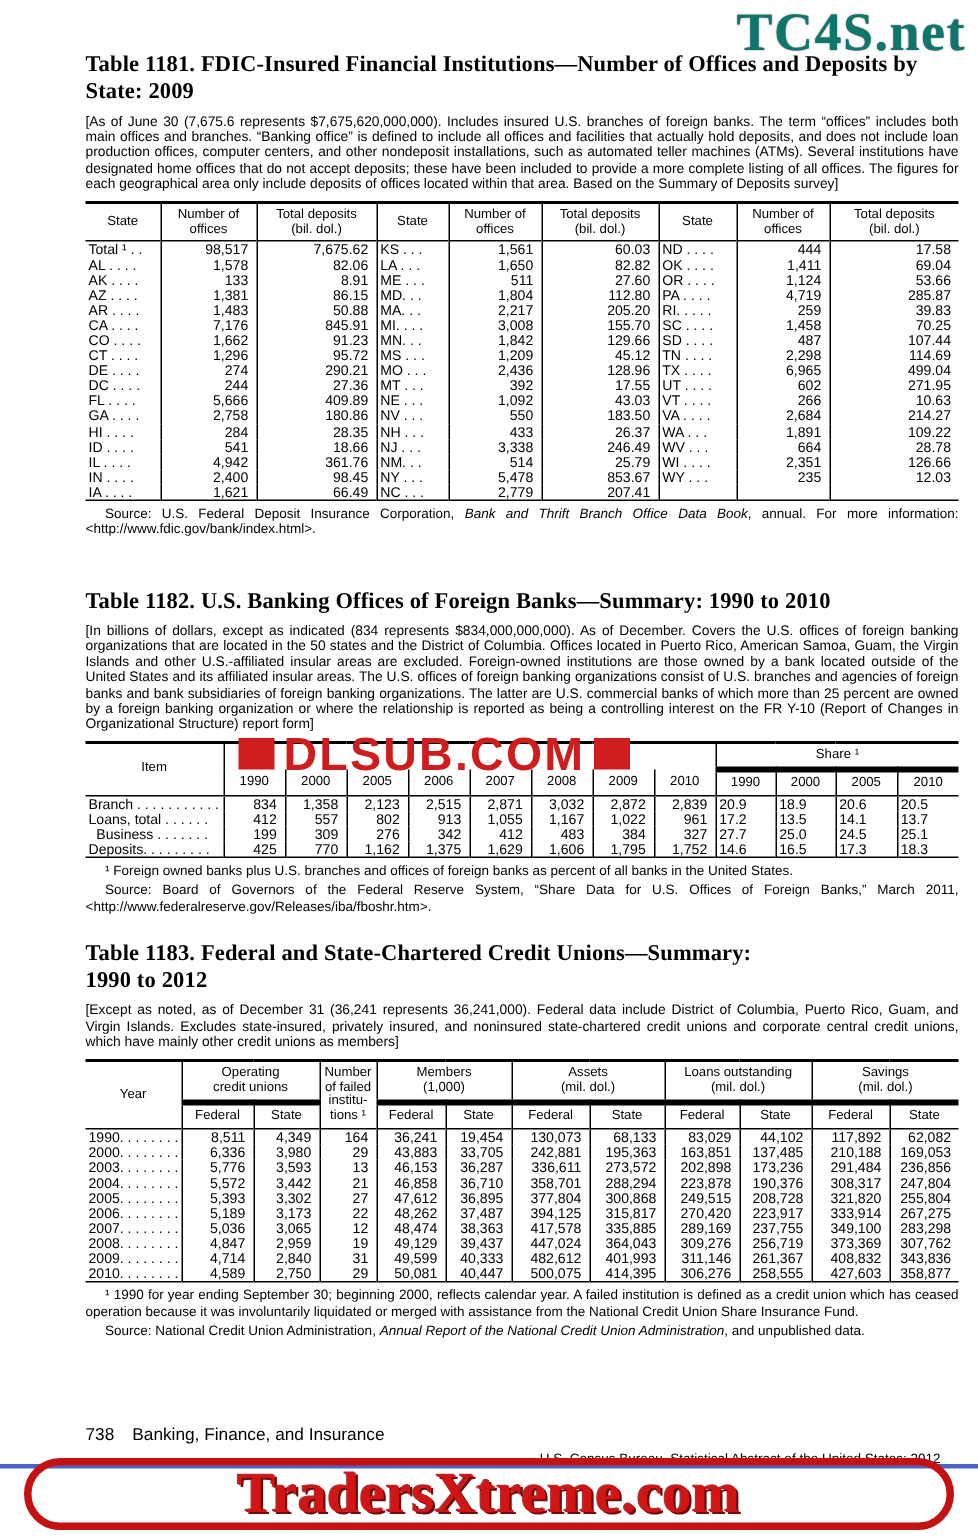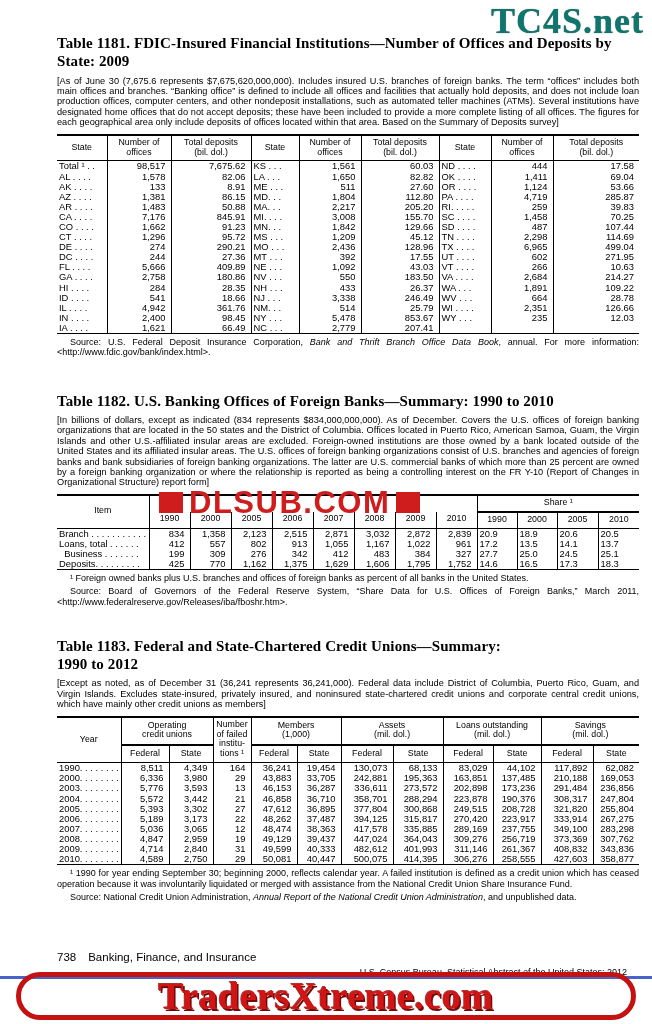--- a/index.html
+++ b/index.html
@@ -25,30 +25,30 @@
     font-size:9.4px;
   }
   .stat-table thead th {
     font-weight:normal; font-size:8.8px; line-height:9.9px;
     text-align:center; vertical-align:middle; white-space:pre-line;
     padding:2px 2px 3px 2px;
   }
   .stat-table tbody { border-top:1px solid #000; }
   .stat-table th, .stat-table td { border-left:1px solid #000; }
   .stat-table th.fc, .stat-table td.fc { border-left:0; }
-  .stat-table thead th.grp { border-bottom:2px solid #000000; }
+  .stat-table thead th.grp { border-bottom:4px solid #000000; }
   .stat-table td {
     line-height:10.1px; padding:0 5px 0 2px; white-space:pre; overflow:hidden;
   }
   .stat-table td.lbl, .stat-table td.ylbl { text-align:left; }
   .stat-table td.num { text-align:right; }
   .stat-table td.shr { padding-right:4px; }
 
   .fn, .src { font-size:9px; line-height:10.3px; text-align:justify; text-indent:13px; margin-top:3px; }
-  .sec { margin-bottom:30px; }
+  .sec { margin-bottom:18px; }
   .sec-1 { margin-bottom:34px; }
 
   .footer { position:absolute; left:57px; top:951px; font-size:11.5px; z-index:1; }
   .footer .pg { margin-right:12px; }
   .census { position:absolute; right:25px; top:967px; font-size:9px; z-index:1; }
 
   
   .wm-top {
     position:absolute; top:0; right:8px; z-index:5;
     font-family:"Liberation Serif", serif; font-weight:bold; font-size:36px;

